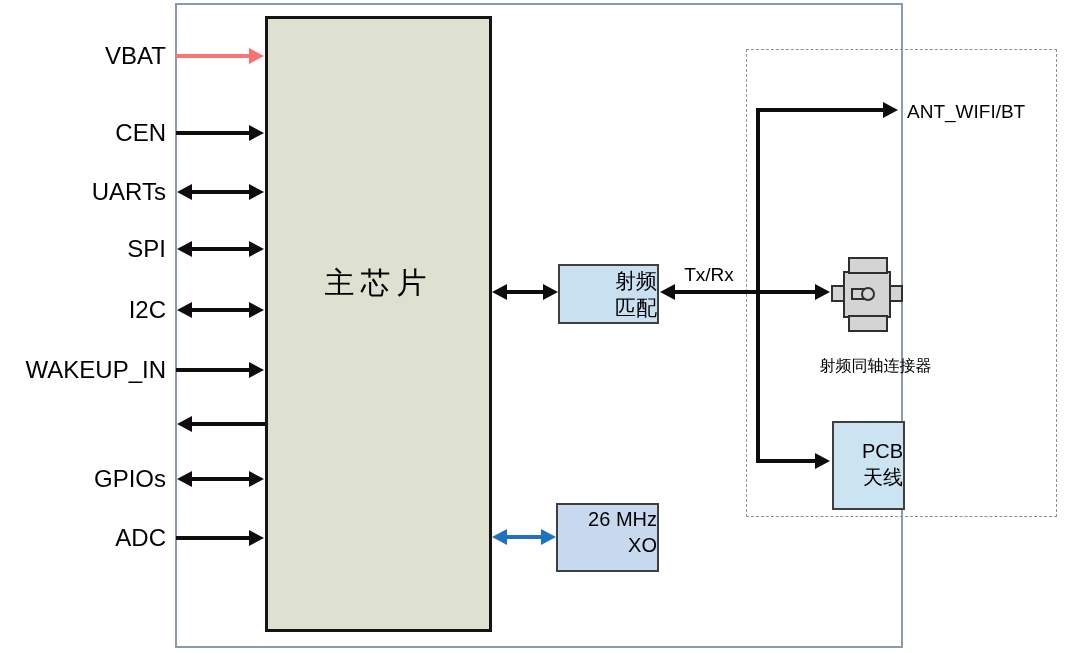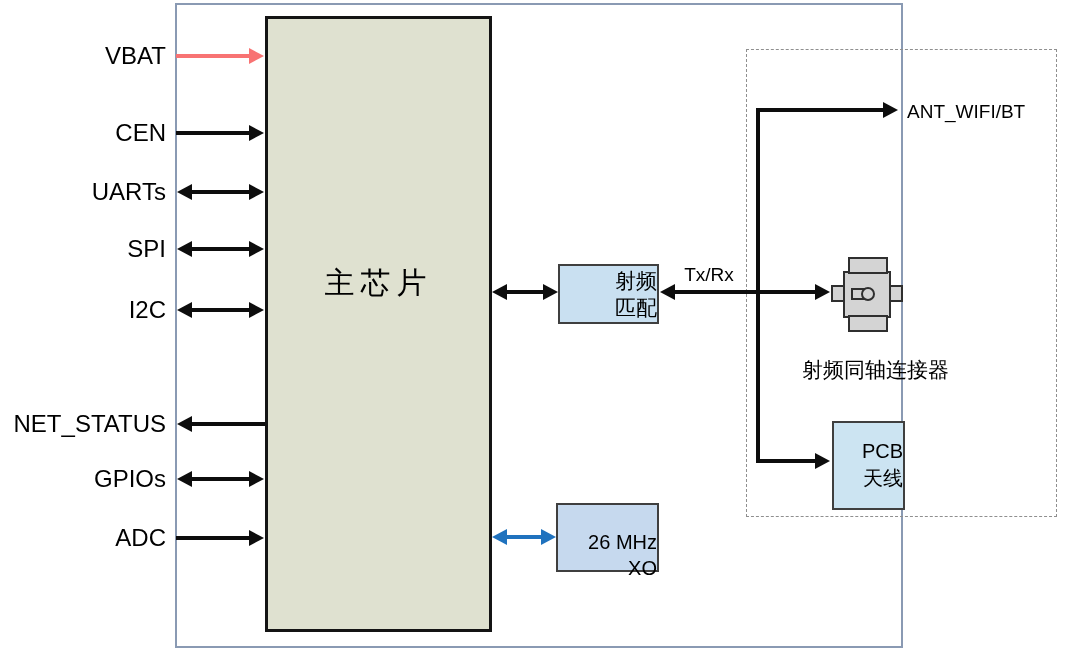--- a/index.html
+++ b/index.html
@@ -47,28 +47,28 @@
   }
   .rf-match {
     left: 558px; top: 264px; width: 101px; height: 60px;
     background: #c9e0f1;
     font-size: 21px; line-height: 27px; padding-top: 2px;
     font-family: "Liberation Serif", "DejaVu Serif", serif;
   }
   .xo {
     left: 556px; top: 503px; width: 103px; height: 69px;
     background: #c6d9ee;
-    font-size: 20px; line-height: 26px; padding-top: 24px;
+    font-size: 20px; line-height: 26px; padding-top: 1px;
   }
   .pcb {
     left: 832px; top: 421px; width: 73px; height: 89px;
     background: #cce4f2;
     font-size: 20px; line-height: 27px; padding-top: 15px;
   }
-  .pcb .cjk, .serif-cjk { font-family: Liberation Serif, serif; }
+  .pcb .cjk, .serif-cjk { font-family: Liberation Mono, monospace; }
 
   
   .sig-row { position: absolute; left: 0; width: 280px; height: 28px; }
   .sig-label {
     position: absolute; left: 0; top: 0; width: 166px;
     text-align: right; font-size: 24px; line-height: 28px;
     white-space: nowrap;
   }
   .arrow { position: absolute; top: 12px; height: 4px; background: #0d0d0d; }
   .arrow.r { left: 176px; width: 74px; }
@@ -105,21 +105,21 @@
   .txrx {
     position: absolute; left: 670px; top: 264px; width: 78px;
     text-align: center; font-size: 19px;
   }
   .ant-label {
     position: absolute; left: 907px; top: 101px;
     font-size: 19px; white-space: nowrap;
   }
   .connector-label {
     position: absolute; left: 783px; top: 356px; width: 185px;
-    text-align: center; font-size: 21px;
+    text-align: center; font-size: 16px;
     font-family: Liberation Mono, monospace;
     white-space: nowrap;
   }
 
   
   .coax-part { position: absolute; background: #d4d4d4; border: 2px solid #2f2f2f; }
   .coax-body { left: 843px; top: 271px; width: 48px; height: 47px; }
   .coax-tab-top { left: 848px; top: 257px; width: 40px; height: 17px; }
   .coax-tab-bottom { left: 848px; top: 315px; width: 40px; height: 17px; }
   .coax-tab-left { left: 831px; top: 285px; width: 14px; height: 17px; }
@@ -152,22 +152,25 @@
     <span class="arrow b"></span>
   </div>
   <div class="sig-row" style="top:235px">
     <span class="sig-label">SPI</span>
     <span class="arrow b"></span>
   </div>
   <div class="sig-row" style="top:296px">
     <span class="sig-label">I2C</span>
     <span class="arrow b"></span>
   </div>
+  <div class="sig-row" style="top:356px">
+    <span class="sig-label">WAKEUP_IN</span>
+    <span class="arrow r"></span>
+  </div>
   <div class="sig-row" style="top:410px">
-    <span class="sig-label">NET_STATUS</span>
     <span class="arrow l"></span>
   </div>
   <div class="sig-row" style="top:524px">
     <span class="sig-label">ADC</span>
     <span class="arrow r"></span>
   </div>
   <div class="sig-row" style="top:465px">
     <span class="sig-label">GPIOs</span>
     <span class="arrow b"></span>
   </div>

